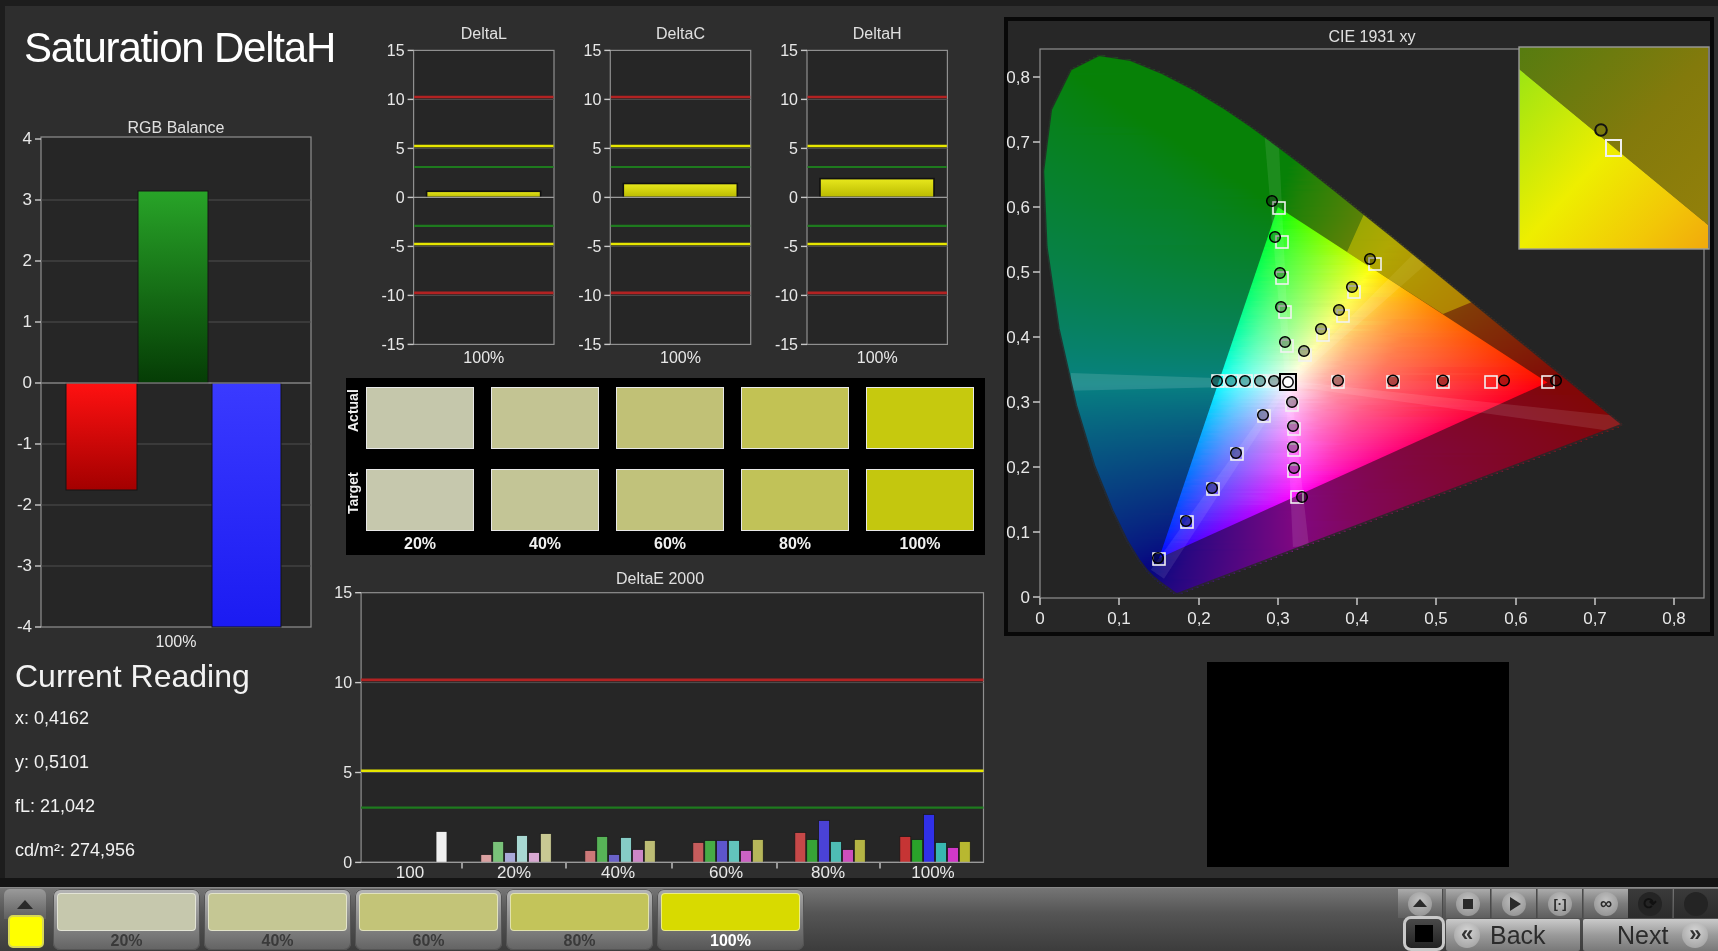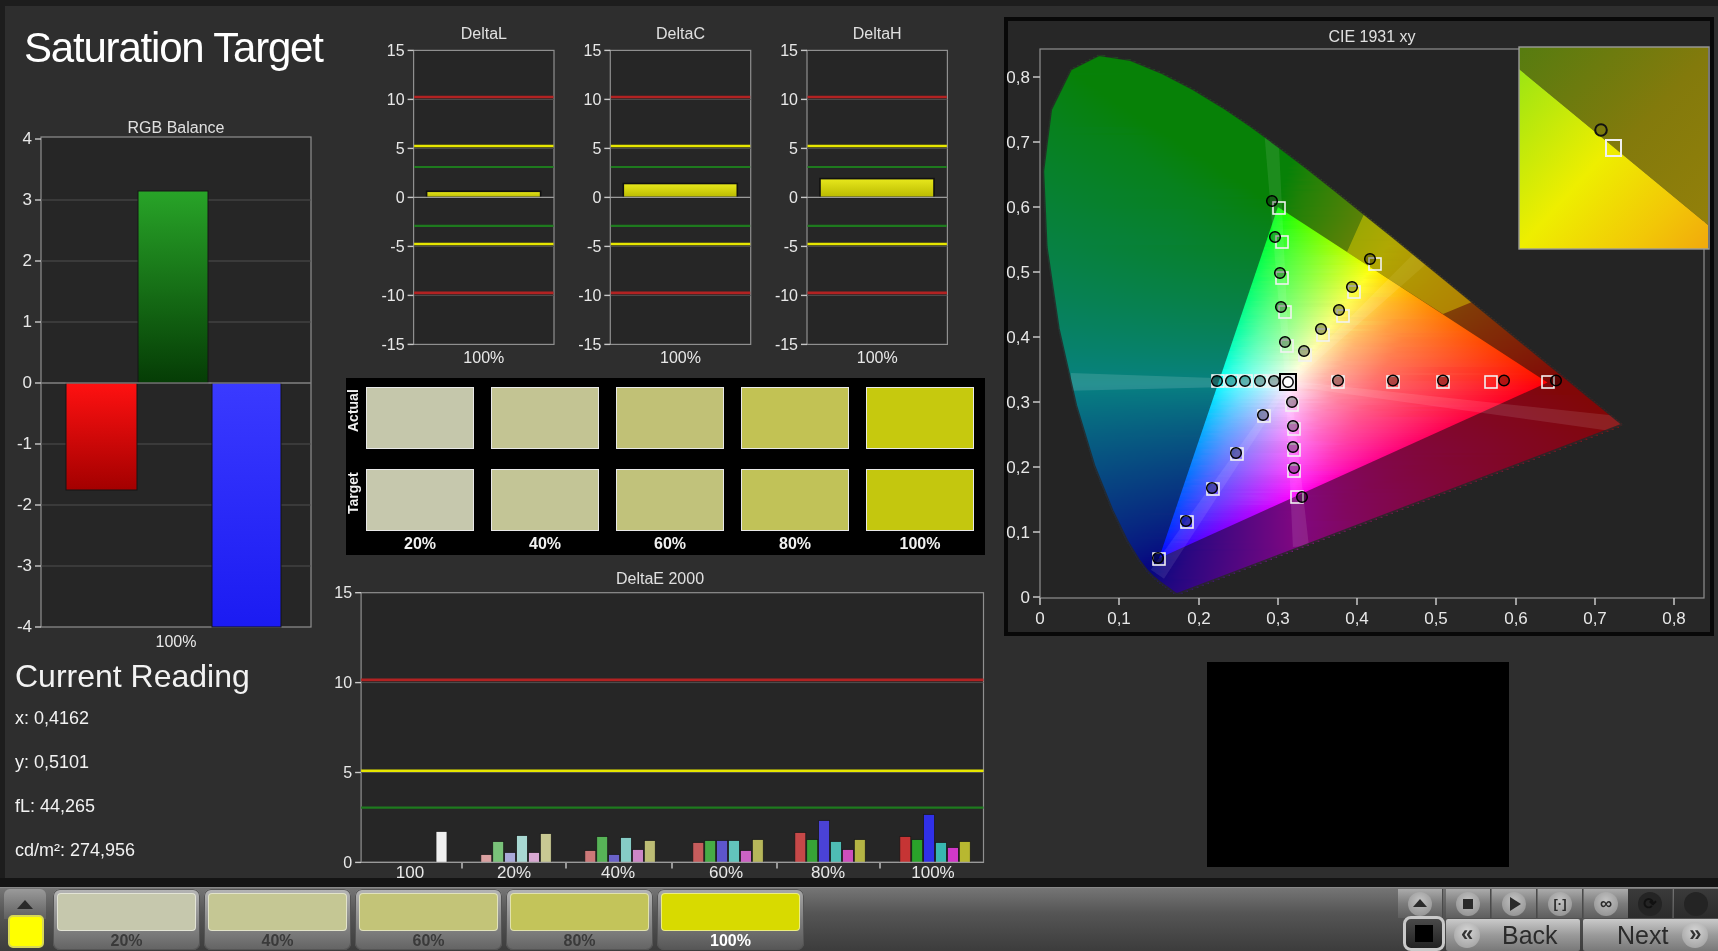--- a/index.html
+++ b/index.html
@@ -29,26 +29,26 @@
 .cird { width:24px; height:24px; border-radius:50%; background:#242424; display:flex; align-items:center; justify-content:center; }
 .sqr { width:10px; height:10px; background:#2a2a2a; }
 .tri { width:0; height:0; border-top:7px solid transparent; border-bottom:7px solid transparent; border-left:11px solid #2a2a2a; margin-left:3px; }
 .brk { color:#2a2a2a; font-size:13px; font-weight:bold; }
 .inf { color:#2a2a2a; font-size:17px; font-weight:bold; }
 .ref { color:#111; font-size:16px; font-weight:bold; }
 .bigstop { width:42px; height:35px; border:3px solid #c9c9c9; border-radius:8px; background:linear-gradient(#4a4a4a,#222); display:flex; align-items:center; justify-content:center; }
 .bsq { width:18px; height:17px; background:#000; }
 .navbtn { height:32px; background:linear-gradient(#cacaca,#9a9a9a 50%,#787878); border-radius:2px; display:flex; align-items:center; }
 .navcir { width:26px; height:26px; margin-left:8px; border-radius:50%; background:radial-gradient(circle at 50% 35%, #d5d5d5, #9a9a9a); color:#333; font-size:22px; font-weight:bold; display:flex; align-items:center; justify-content:center; padding-bottom:3px; }
-.navtxt { color:#2b2b2b; font-size:25px; margin-left:22px; }
+.navtxt { color:#2b2b2b; font-size:25px; margin-left:10px; }
 </style></head>
 <body>
 <div class="abs" style="left:0;top:0;width:1718px;height:6px;background:#1d1d1d"></div>
 <div class="abs" style="left:0;top:0;width:5px;height:951px;background:#1d1d1d"></div>
-<h1>Saturation Target</h1>
+<h1>Saturation DeltaH</h1>
 <svg class="abs" style="left:0;top:0" width="340" height="660" viewBox="0 0 340 660">
     <rect x="41" y="137" width="270" height="490" fill="#262626" stroke="#8f8f8f" stroke-width="1.2"></rect>
     <line x1="41" y1="566" x2="311" y2="566" stroke="#4f4f4f" stroke-width="1"></line>
     <line x1="41" y1="505" x2="311" y2="505" stroke="#4f4f4f" stroke-width="1"></line>
     <line x1="41" y1="444" x2="311" y2="444" stroke="#4f4f4f" stroke-width="1"></line>
     <line x1="41" y1="383" x2="311" y2="383" stroke="#4f4f4f" stroke-width="1"></line>
     <line x1="41" y1="322" x2="311" y2="322" stroke="#4f4f4f" stroke-width="1"></line>
     <line x1="41" y1="261" x2="311" y2="261" stroke="#4f4f4f" stroke-width="1"></line>
     <line x1="41" y1="200" x2="311" y2="200" stroke="#4f4f4f" stroke-width="1"></line>
     <line x1="35" y1="627" x2="41" y2="627" stroke="#c8c8c8" stroke-width="1.4"></line>
@@ -2836,21 +2836,21 @@
  <polygon points="515,52 704,208 704,232 515,232" fill="url(#insB)"></polygon>
  <rect x="515" y="30" width="190" height="202" fill="none" stroke="#9a9a9a" stroke-width="1.4"></rect>
  <circle cx="597" cy="113" r="5.8" fill="none" stroke="#111" stroke-width="2"></circle>
  <rect x="602" y="123" width="15" height="16" fill="none" stroke="#f0f0f0" stroke-width="2"></rect>
 </g>
 </svg>
 <div class="abs" style="left:1207px;top:662px;width:302px;height:205px;background:#000"></div>
 <div class="cr cr1" style="top:658px">Current Reading</div>
 <div class="cr cr2" style="top:708px">x: 0,4162</div>
 <div class="cr cr2" style="top:752px">y: 0,5101</div>
-<div class="cr cr2" style="top:796px">fL: 44,265</div>
+<div class="cr cr2" style="top:796px">fL: 21,042</div>
 <div class="cr cr2" style="top:840px">cd/m²: 274,956</div>
 <div class="abs" style="left:0;top:878px;width:1718px;height:10px;background:#141414"></div>
 <div class="abs bbar" style="left:0;top:887px;width:1718px;height:64px"></div>
 <div class="abs tabbtn" style="left:4px;top:889px;width:42px;height:30px">
     <span class="upar"></span>
   </div>
 <div class="abs" style="left:8px;top:915px;width:36px;height:33px;background:#ffff00;border:2px solid #d8d856;border-radius:5px"></div>
 <div class="abs swbtn" style="left:53px;top:889px">
     <div class="swface" style="background:#c6c8ad"></div>
     <div class="blab">20%</div>

